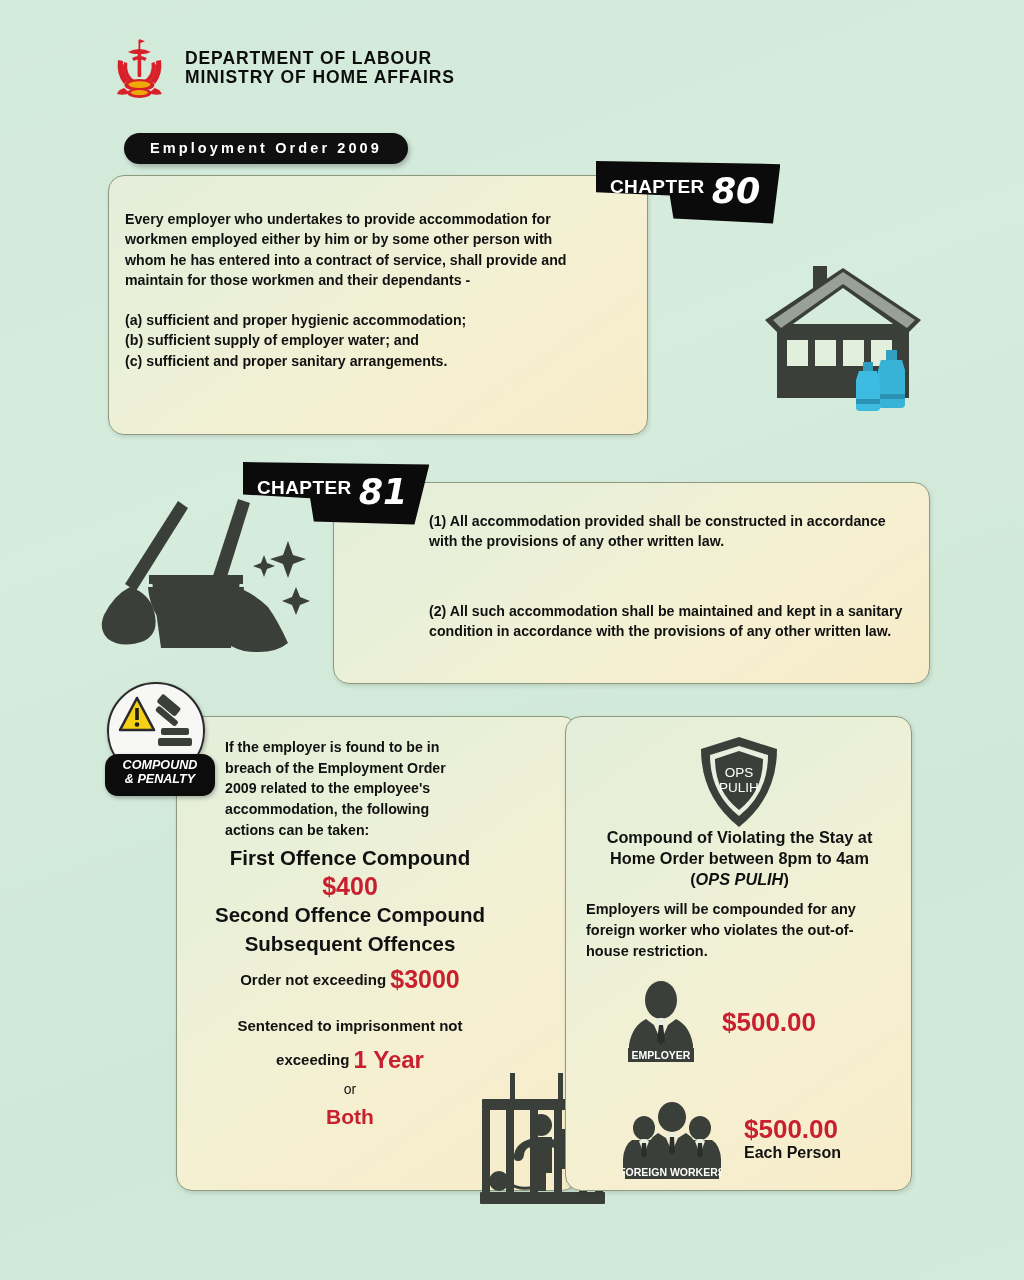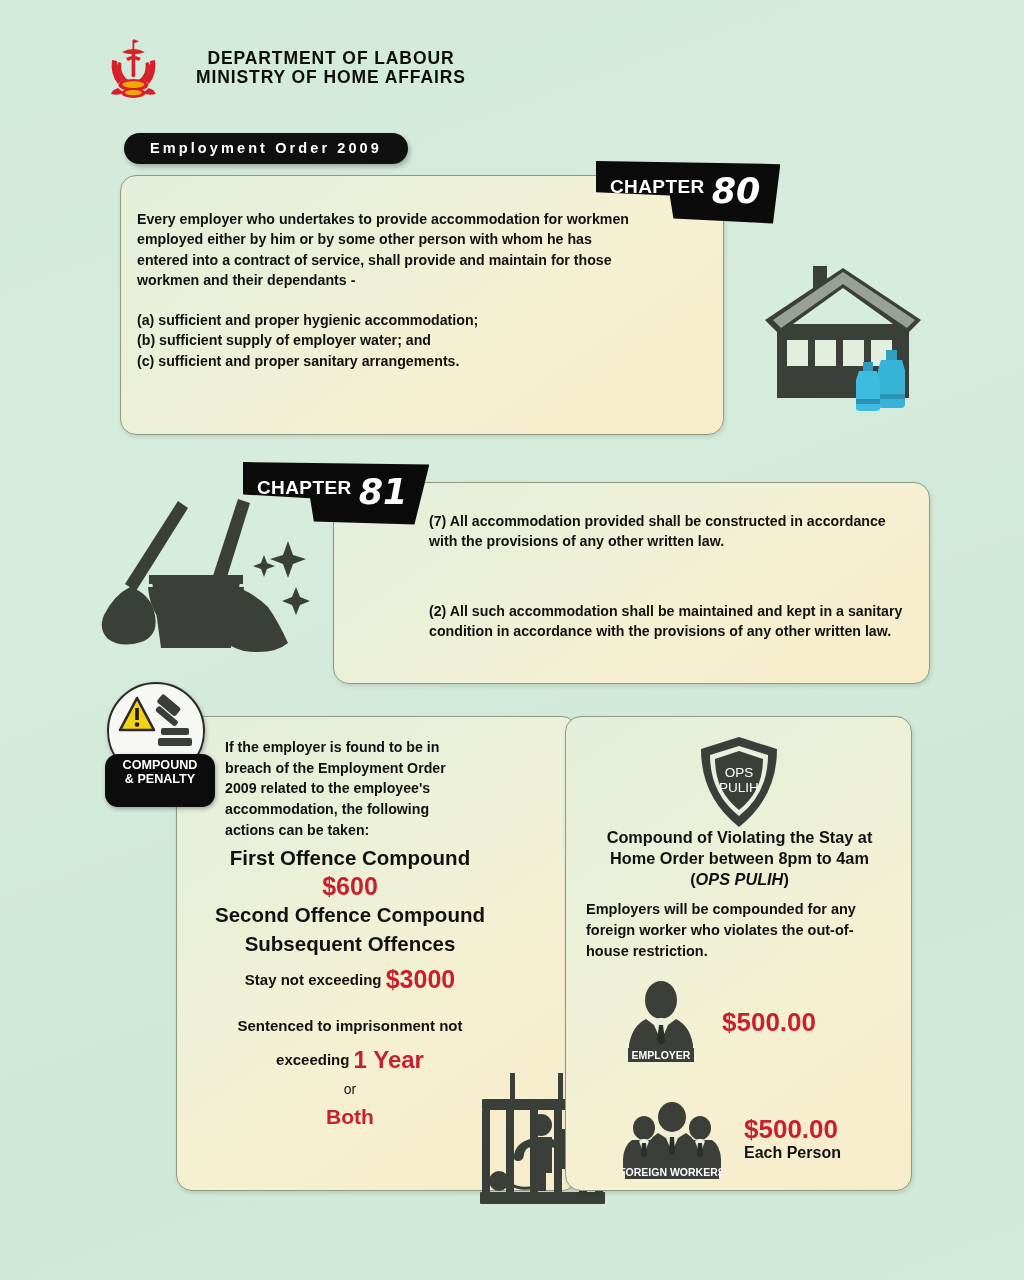--- a/index.html
+++ b/index.html
@@ -7,21 +7,21 @@
     width: 1024px; height: 1280px;
     font-family: "Liberation Sans", sans-serif;
     overflow: hidden;
   }
   body {
     background: linear-gradient(160deg, #d2ead9 0%, #d6ecdd 35%, #cfe8d7 70%, #d2ead9 100%);
     position: relative;
   }
 
   
-  .header { position: absolute; left: 98px; top: 36px; display: flex; align-items: center; gap: 26px; text-align: center; }
+  .header { position: absolute; left: 104px; top: 36px; display: flex; align-items: center; gap: 9px; }
   .crest { width: 72px; height: 64px; flex: none; }
   .org-lines { line-height: 1.08; }
   .org-lines div {
     font-size: 17.5px; font-weight: bold; letter-spacing: .9px;
     color: #0d0d0d; white-space: nowrap;
   }
 
   
   .order-pill {
     position: absolute; left: 124px; top: 133px;
@@ -33,21 +33,21 @@
 
   
   .card {
     position: absolute;
     background: linear-gradient(145deg, #e4eeda 0%, #eaf0d8 30%, #f5f0d2 62%, #f7ecc9 100%);
     border: 1px solid #8e9a80;
     border-radius: 16px;
     box-shadow: 1px 2px 4px rgba(0,0,0,.13);
   }
 
-  #card-ch80 { left: 120px; top: 175px; width: 604px; height: 260px; }
+  #card-ch80 { left: 108px; top: 175px; width: 540px; height: 260px; }
   #card-ch81 { left: 333px; top: 482px; width: 597px; height: 202px; }
   #card-penalty { left: 176px; top: 716px; width: 402px; height: 475px; }
   #card-ops   { left: 565px; top: 716px; width: 347px; height: 475px; }
 
   .body-text {
     position: absolute;
     font-size: 14.2px; line-height: 1.44; color: #111;
     font-weight: 600;
   }
   #ch80-text { left: 16px; top: 33px; right: 78px; }
@@ -86,22 +86,22 @@
   #compound-badge { position: absolute; left: 107px; top: 682px; width: 104px; height: 110px; }
   .badge-circle {
     position: absolute; left: 0; top: 0; width: 98px; height: 98px; border-radius: 50%;
     background: #f7f7f5; border: 2px solid #2a2a2a;
     box-shadow: 1px 2px 4px rgba(0,0,0,.28);
   }
   .badge-label {
     position: absolute; left: -2px; top: 72px; width: 110px;
     background: #0c0c0c; border-radius: 13px;
     color: #fff; text-align: center;
-    font-size: 12.6px; font-weight: bold; 
-    padding: 4px 0 21px 0; line-height: 1.12;
+    font-size: 12.6px; font-weight: bold; font-style: italic;
+    padding: 4px 0 10px 0; line-height: 1.12;
     box-shadow: 1px 2px 4px rgba(0,0,0,.3);
   }
 
   
   #penalty-intro {
     position: absolute; left: 48px; top: 20px; width: 255px;
     font-size: 14.2px; line-height: 1.46; font-weight: 600; color: #111;
   }
   .pen-stack { position: absolute; left: 12px; top: 128px; width: 322px; text-align: center; }
   .pen-head { font-size: 20.5px; font-weight: bold; color: #111; line-height: 1.22; }
@@ -199,21 +199,21 @@
     <rect x="123" y="136" width="27" height="5" fill="#2a93b5"></rect>
   </g>
   <g>
     <rect x="108" y="104" width="10" height="9" fill="#2f9ec0"></rect>
     <path d="M104 113 L122 113 L125 122 L125 150 Q125 153 121 153 L105 153 Q101 153 101 150 L101 122 Z" fill="#3dbbe0"></path>
     <rect x="101" y="141" width="24" height="5" fill="#2a93b5"></rect>
   </g>
 </svg>
 
 <div class="card" id="card-ch81">
-  <div class="body-text" id="ch81-p1">(7) All accommodation provided shall be constructed in accordance with the provisions of any other written law.</div>
+  <div class="body-text" id="ch81-p1">(1) All accommodation provided shall be constructed in accordance with the provisions of any other written law.</div>
   <div class="body-text" id="ch81-p2">(2) All such accommodation shall be maintained and kept in a sanitary condition in accordance with the provisions of any other written law.</div>
 </div>
 
 <div class="chapter-banner" id="banner-81">
   <span class="chapter-word">CHAPTER</span>
   <span class="chapter-num">81</span>
 </div>
 
 <svg class="illus" id="illus-clean" viewBox="0 0 225 175">
   <g fill="#3b3f3a">
@@ -234,25 +234,25 @@
     <path d="M196 58 L201 72 L214 76 L201 81 L196 95 L191 81 L178 76 L191 72 Z"></path>
     <path d="M172 72 L175 80 L183 83 L175 86 L172 94 L169 86 L161 83 L169 80 Z"></path>
     <path d="M204 104 L208 114 L218 118 L208 122 L204 132 L200 122 L190 118 L200 114 Z"></path>
   </g>
 </svg>
 
 <div class="card" id="card-penalty">
   <div id="penalty-intro">If the employer is found to be in breach of the Employment Order 2009 related to the employee's accommodation, the following actions can be taken:</div>
   <div class="pen-stack">
     <div class="pen-head">First Offence Compound</div>
-    <div class="pen-amt">$600</div>
+    <div class="pen-amt">$400</div>
     <div class="pen-head">Second Offence Compound</div>
     <div class="pen-head" style="margin-top:4px">Subsequent Offences</div>
     <div class="pen-row" style="margin-top:6px">
-      <span>Stay not exceeding </span><span class="big-red">$3000</span>
+      <span>Order not exceeding </span><span class="big-red">$3000</span>
     </div>
     <div class="pen-row" style="margin-top:20px">Sentenced to imprisonment not</div>
     <div class="pen-row" style="margin-top:8px">
       <span>exceeding </span><span class="year-red">1 Year</span>
     </div>
     <div class="pen-or">or</div>
     <div class="pen-both">Both</div>
   </div>
 </div>
 

